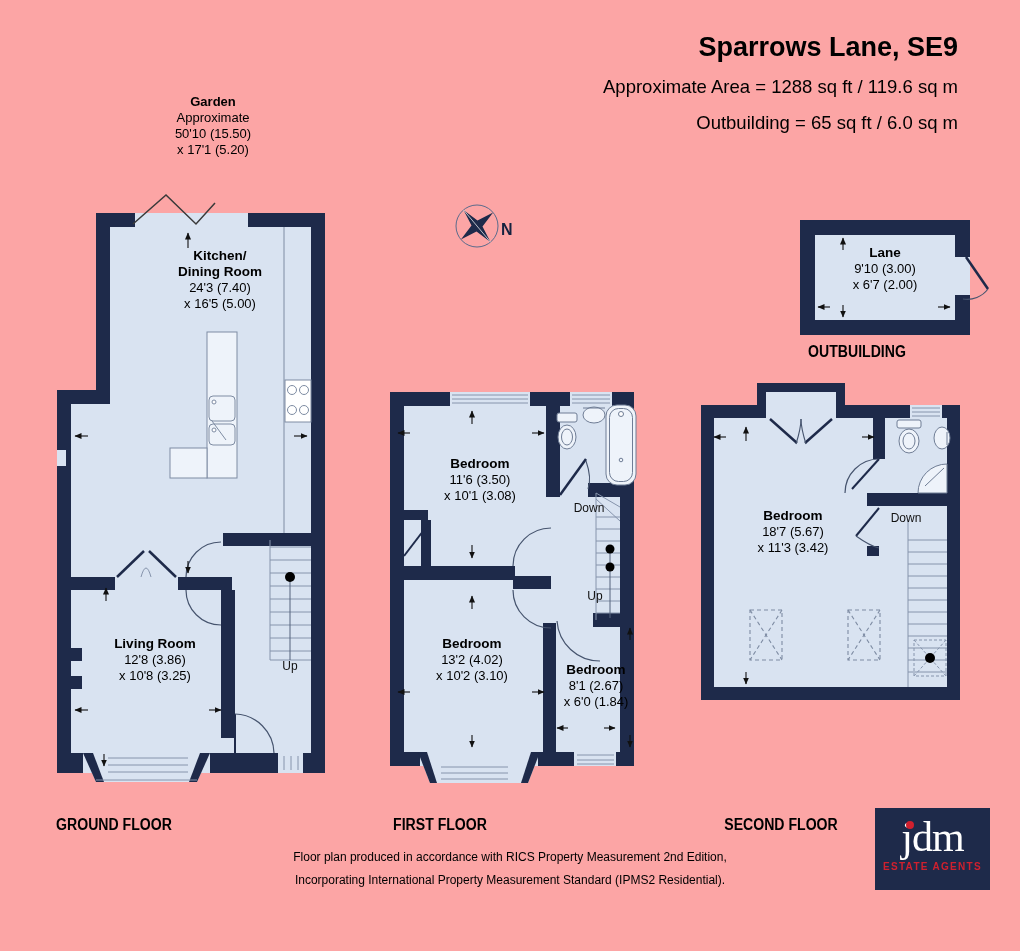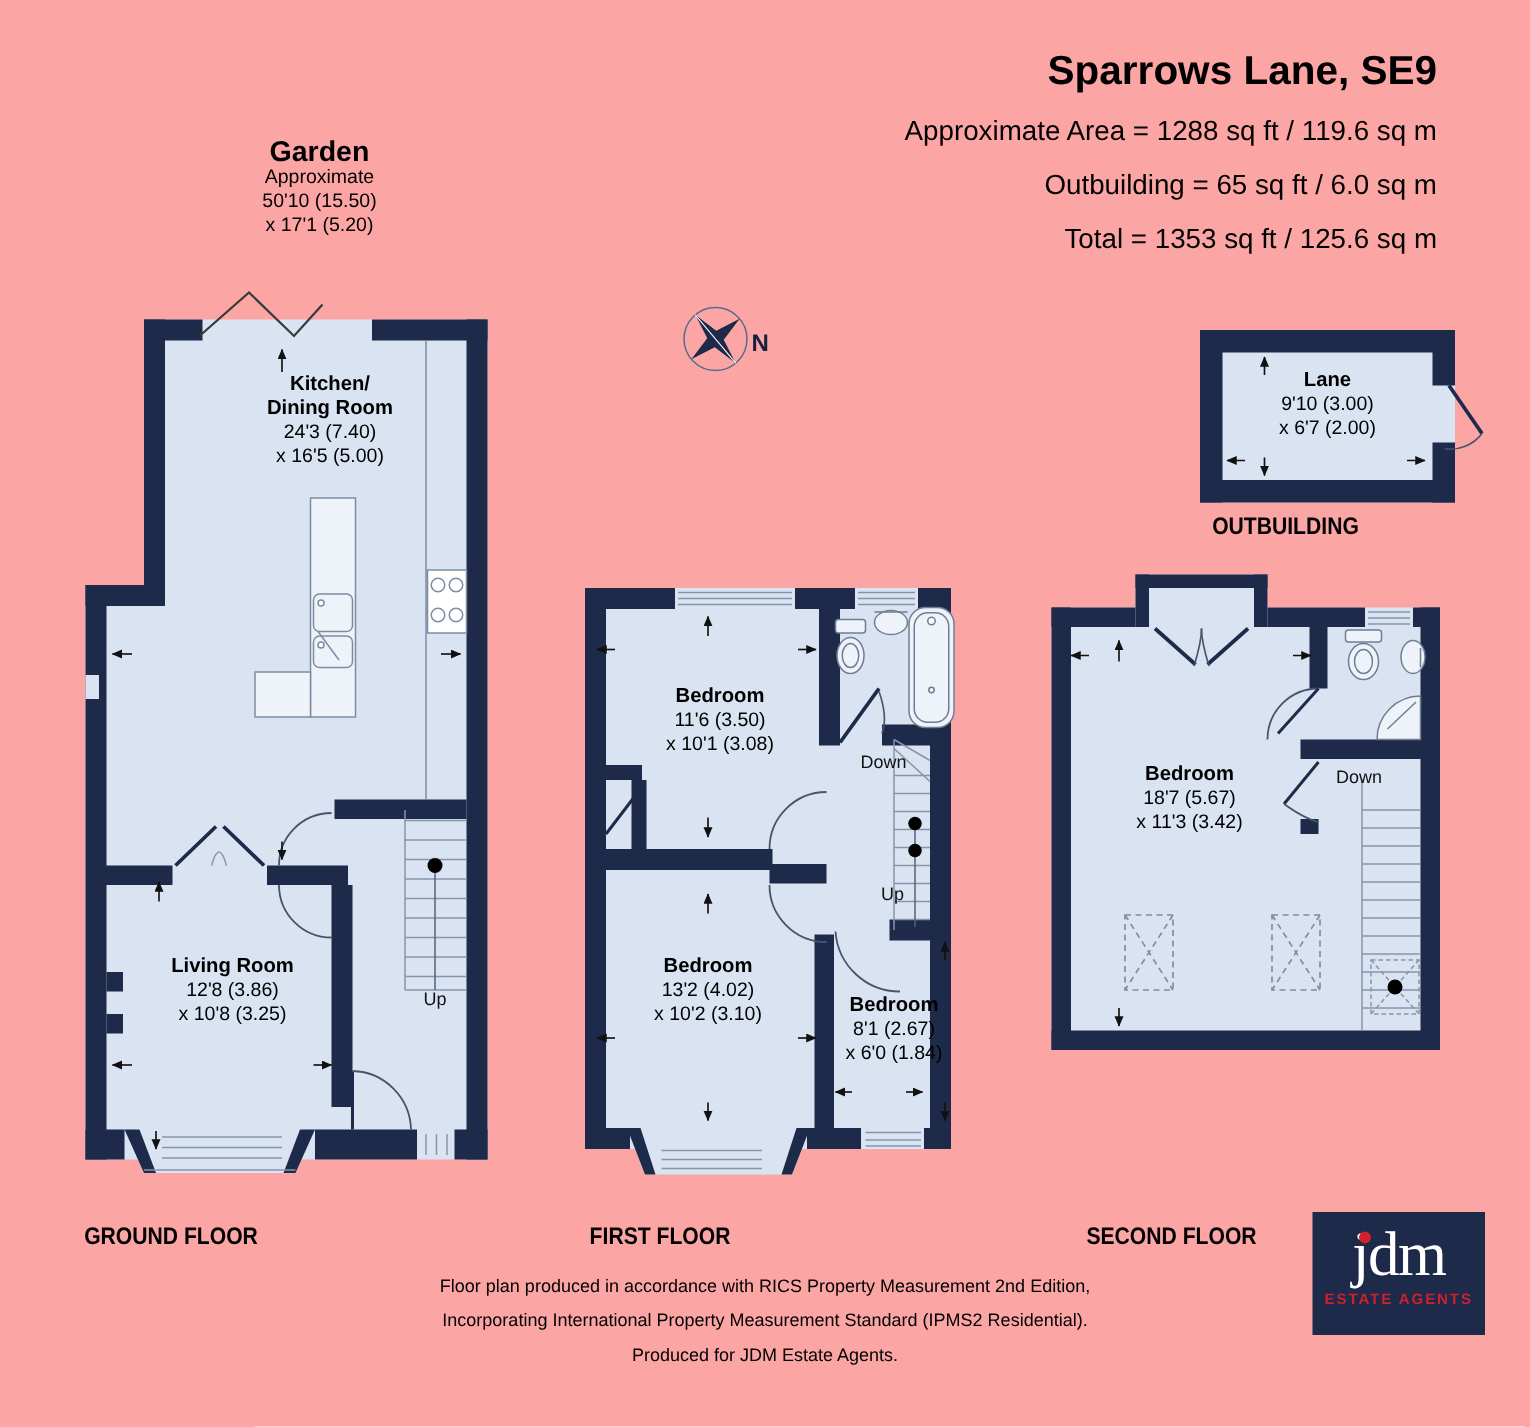--- a/index.html
+++ b/index.html
@@ -7,40 +7,39 @@
           font-family:"Liberation Sans", sans-serif;color:#000;}
   .abs{position:absolute;}
   .hdr-title{font-size:27px;font-weight:bold;text-align:right;white-space:nowrap;}
   .hdr-line{font-size:18.5px;line-height:24px;text-align:right;white-space:nowrap;margin-top:12px;}
   .room-label{position:absolute;text-align:center;font-size:13px;line-height:16px;}
   .room-label .rn{font-weight:bold;font-size:13.5px;}
   .stair-label{position:absolute;text-align:center;font-size:12px;color:#111;}
   .caption{position:absolute;font-weight:bold;font-size:16px;text-align:center;
            transform:scaleX(.88);letter-spacing:0px;white-space:nowrap;}
   .garden-label{position:absolute;text-align:center;font-size:13px;line-height:16px;}
-  .garden-label .rn{font-weight:bold;font-size:19px;}
+  .garden-label .rn{font-weight:bold;font-size:13px;}
   .footer{position:absolute;left:0;width:1020px;text-align:center;font-size:12px;line-height:23px;}
   .logo-box{position:absolute;background:#1e2a4a;text-align:center;}
   .logo-brand{font-family:"Liberation Serif", serif;color:#fff;font-size:42px;line-height:46px;
               letter-spacing:-1px;margin-top:6px;position:relative;}
   .logo-dot{position:absolute;width:8px;height:8px;border-radius:50%;background:#d0202e;}
   .logo-tag{color:#d0202e;font-size:10px;font-weight:bold;letter-spacing:1.3px;margin-top:1px;}
   .north{position:absolute;font-size:16px;font-weight:bold;color:#15223f;}
   svg{position:absolute;}
 </style>
 </head>
 <body>
 
 <div id="canvas">
 
   <div class="abs" style="right:62px;top:32px;">
     <div class="hdr-title">Sparrows Lane, SE9</div>
     <div class="hdr-line">Approximate Area = 1288 sq ft / 119.6 sq m</div>
     <div class="hdr-line">Outbuilding = 65 sq ft / 6.0 sq m</div>
-    <div class="hdr-line">Total = 1353 sq ft / 125.6 sq m</div>
   </div>
 
   <div class="garden-label" style="left:128px;top:94px;width:170px;">
     <div class="rn">Garden</div>
     <div>Approximate</div>
     <div>50'10 (15.50)</div>
     <div>x 17'1 (5.20)</div>
   </div>
 
   <svg style="left:445px;top:196px;" width="80" height="58" viewBox="445 196 80 58">
@@ -393,21 +392,20 @@
   </div>
   <div class="caption" style="left:757px;top:343px;width:200px;">OUTBUILDING</div>
 
   <div class="caption" style="left:14px;top:816px;width:200px;">GROUND FLOOR</div>
   <div class="caption" style="left:340px;top:816px;width:200px;">FIRST FLOOR</div>
   <div class="caption" style="left:681px;top:816px;width:200px;">SECOND FLOOR</div>
 
   <div class="footer" style="top:846px;">
     <div>Floor plan produced in accordance with RICS Property Measurement 2nd Edition,</div>
     <div>Incorporating International Property Measurement Standard (IPMS2 Residential).</div>
-    <div>Produced for JDM Estate Agents.</div>
   </div>
 
   <div class="logo-box" style="left:875px;top:808px;width:115px;height:82px;">
     <div class="logo-brand">jdm</div>
     <div class="logo-dot" style="left:31px;top:13px;"></div>
     <div class="logo-tag">ESTATE AGENTS</div>
   </div>
 
 </div>
 

